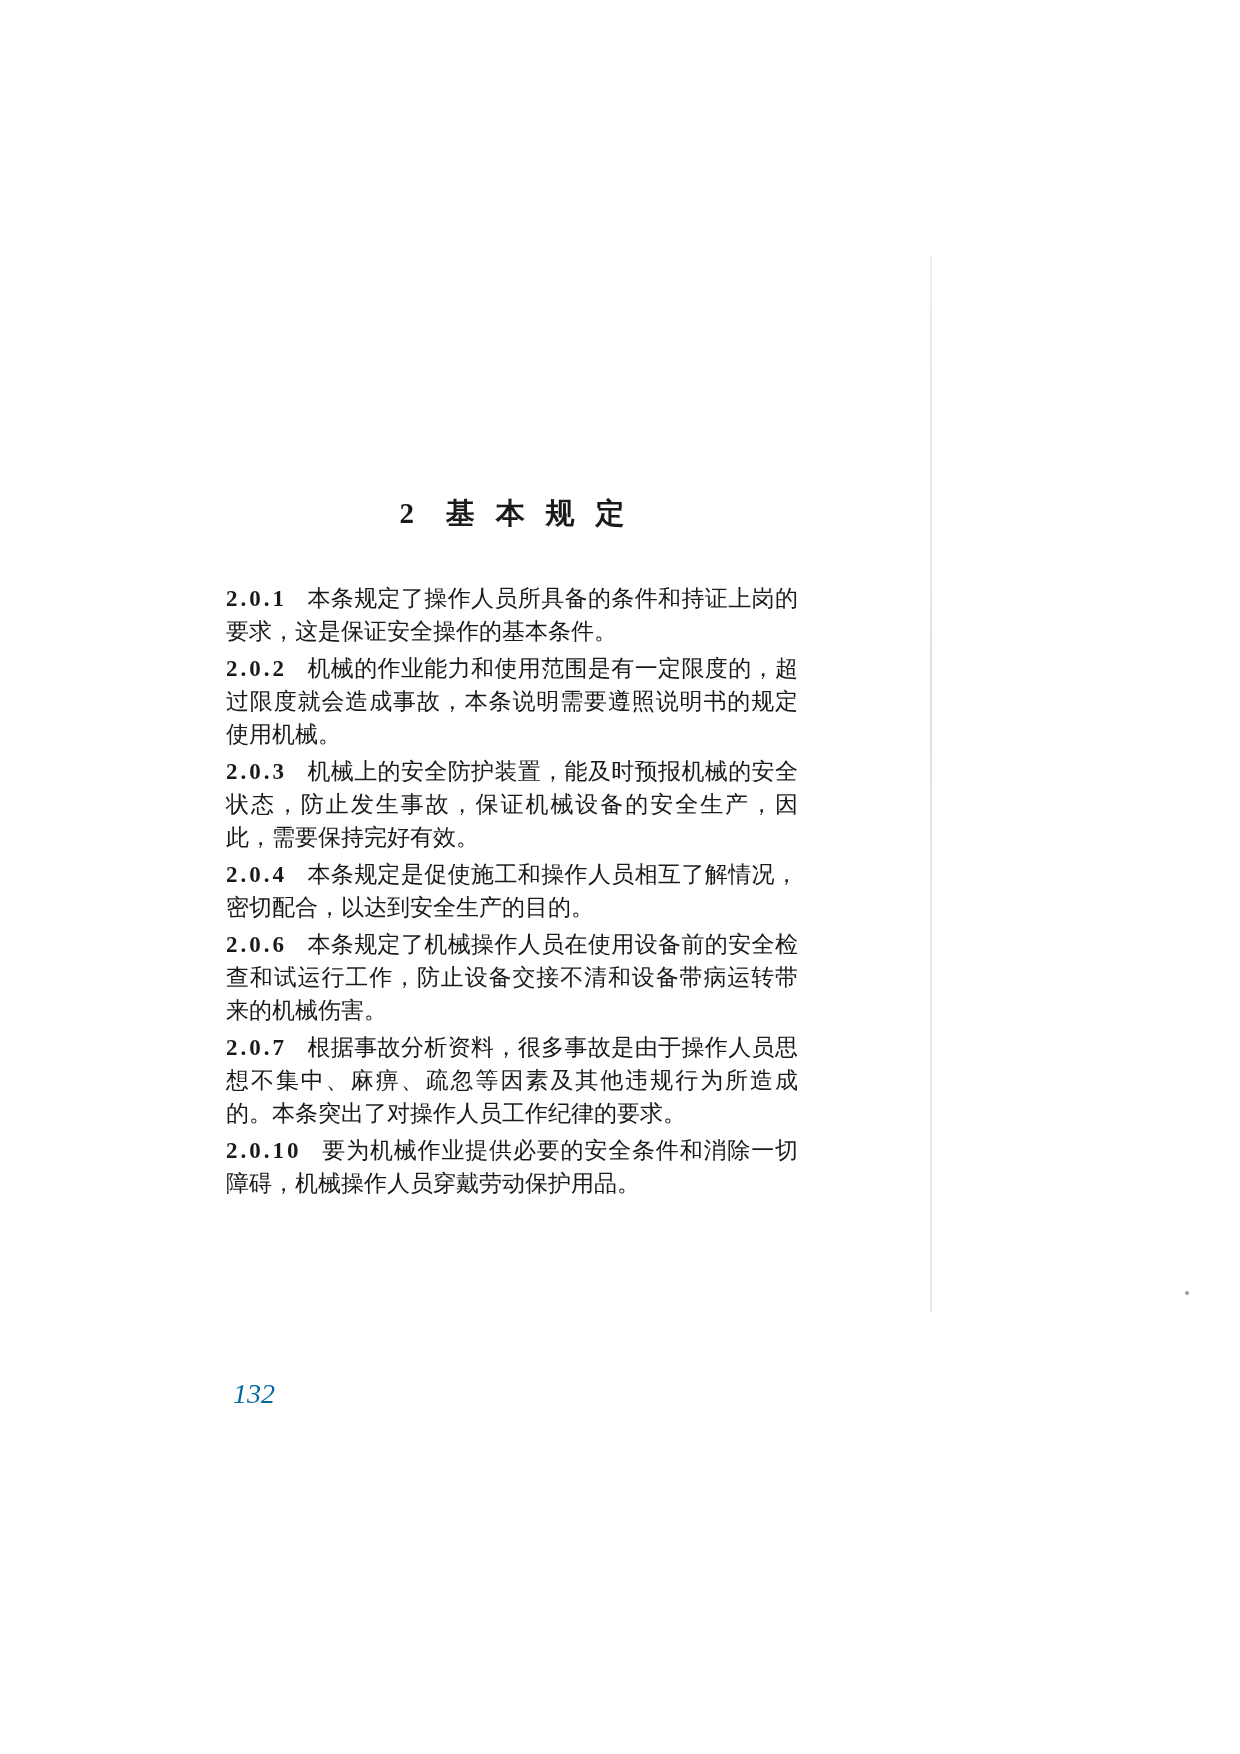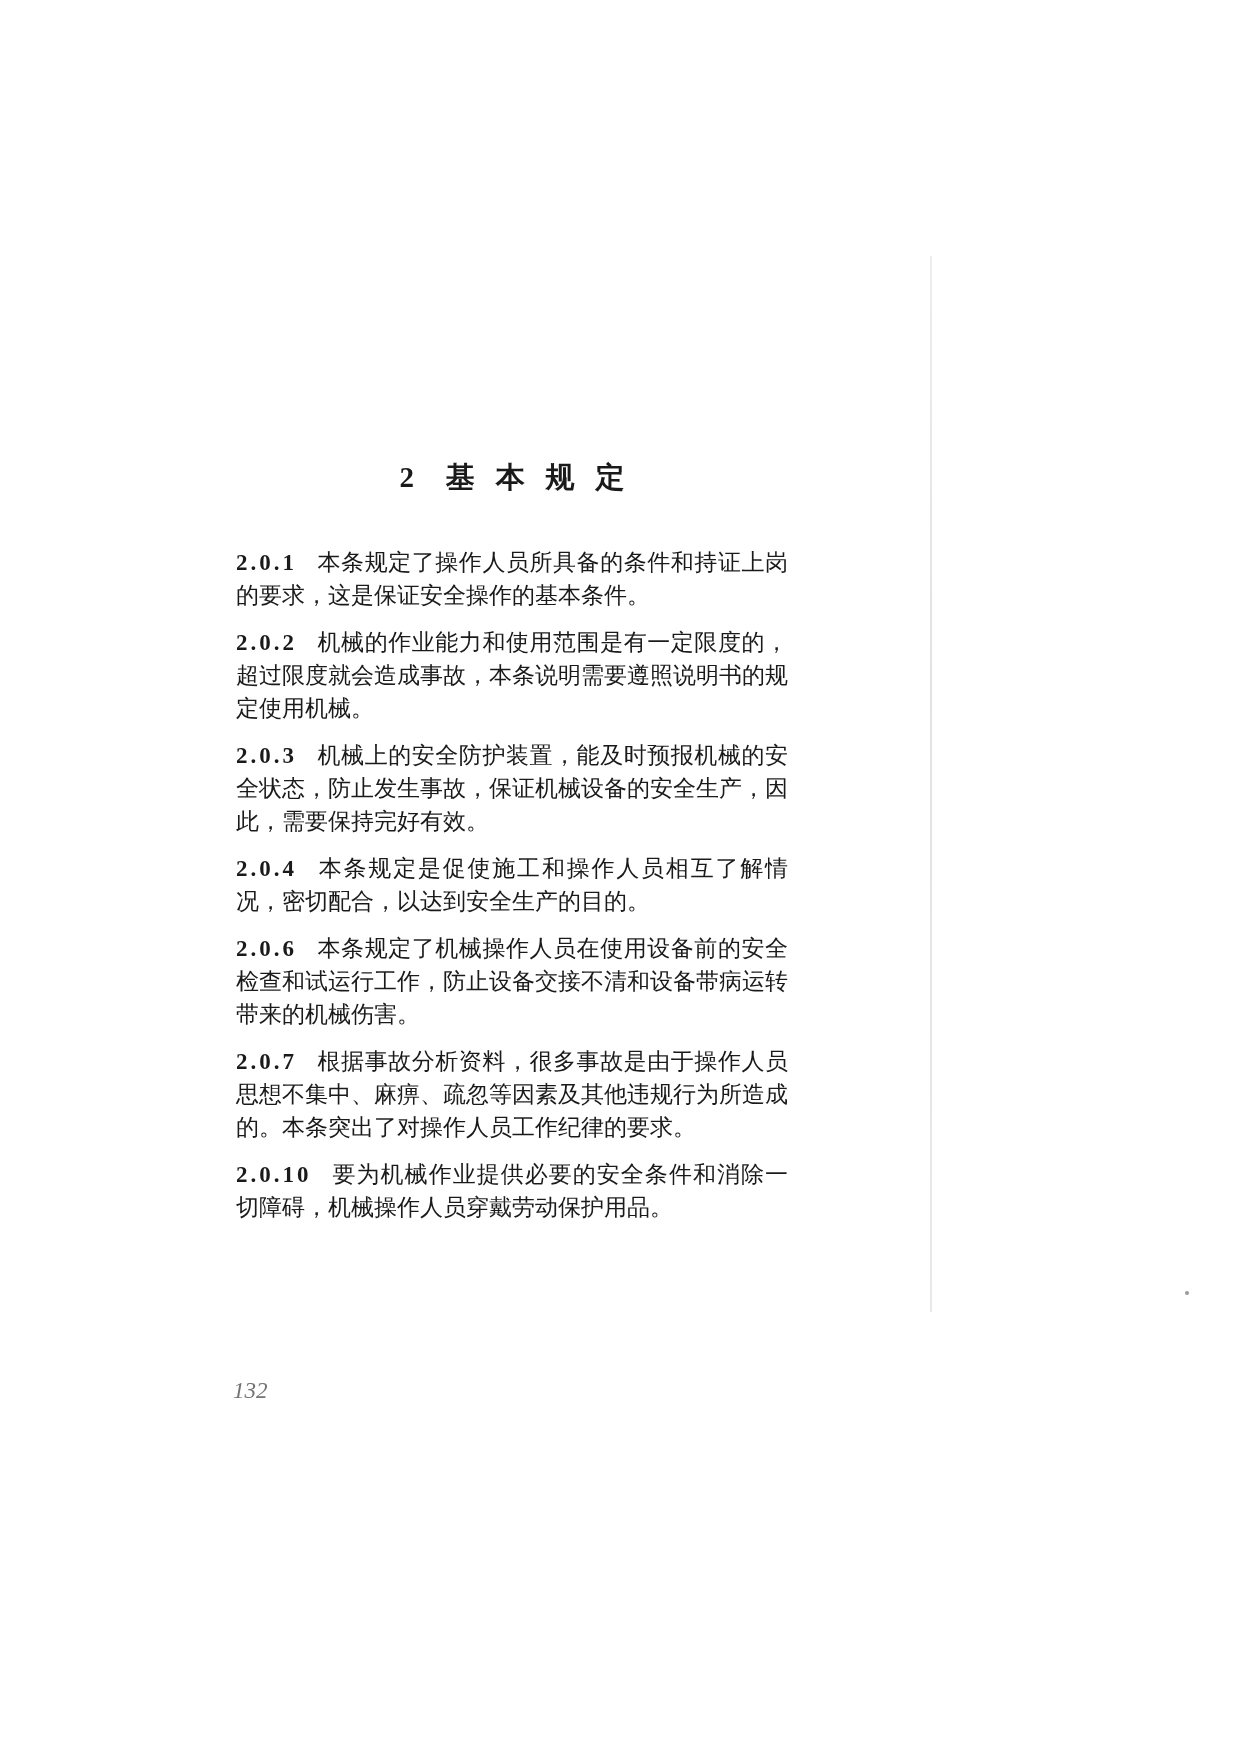--- a/index.html
+++ b/index.html
@@ -12,57 +12,57 @@
     width: 1240px;
     height: 1754px;
     background: #ffffff;
     overflow: hidden;
     font-family: "Liberation Serif", serif;
     color: #1a1a1a;
   }
   .content {
     position: absolute;
     left: 222px;
-    top: 460px;
+    top: 496px;
     width: 580px;
   }
   .doc-title {
     margin: 0 0 52px 0;
     text-align: center;
     font-size: 29px;
     font-weight: 600;
     line-height: 34px;
     white-space: nowrap;
   }
   .title-number {
     margin-right: 1.1em;
   }
   .title-text {
     letter-spacing: 0.72em;
     margin-right: -0.72em; 
   }
   .para {
-    margin: 14px;
+    margin: 4px;
     font-size: 23px;
     line-height: 33px;
     text-align: justify;
     text-justify: inter-ideograph;
   }
   .para-num {
     font-weight: bold;
     letter-spacing: 3px;
     margin-right: 20px;
   }
   .page-number {
     position: absolute;
     left: 233px;
     top: 1378px;
-    font-size: 23px;
+    font-size: 28px;
     font-style: italic;
-    color: #737373;
+    color: #0369a1;
   }
   .scan-line-vertical {
     position: absolute;
     left: 930px;
     top: 256px;
     width: 2px;
     height: 1056px;
     background: linear-gradient(to bottom, #ededed, #e2e2e2 40%, #e9e9e9);
   }
   .scan-speck {

